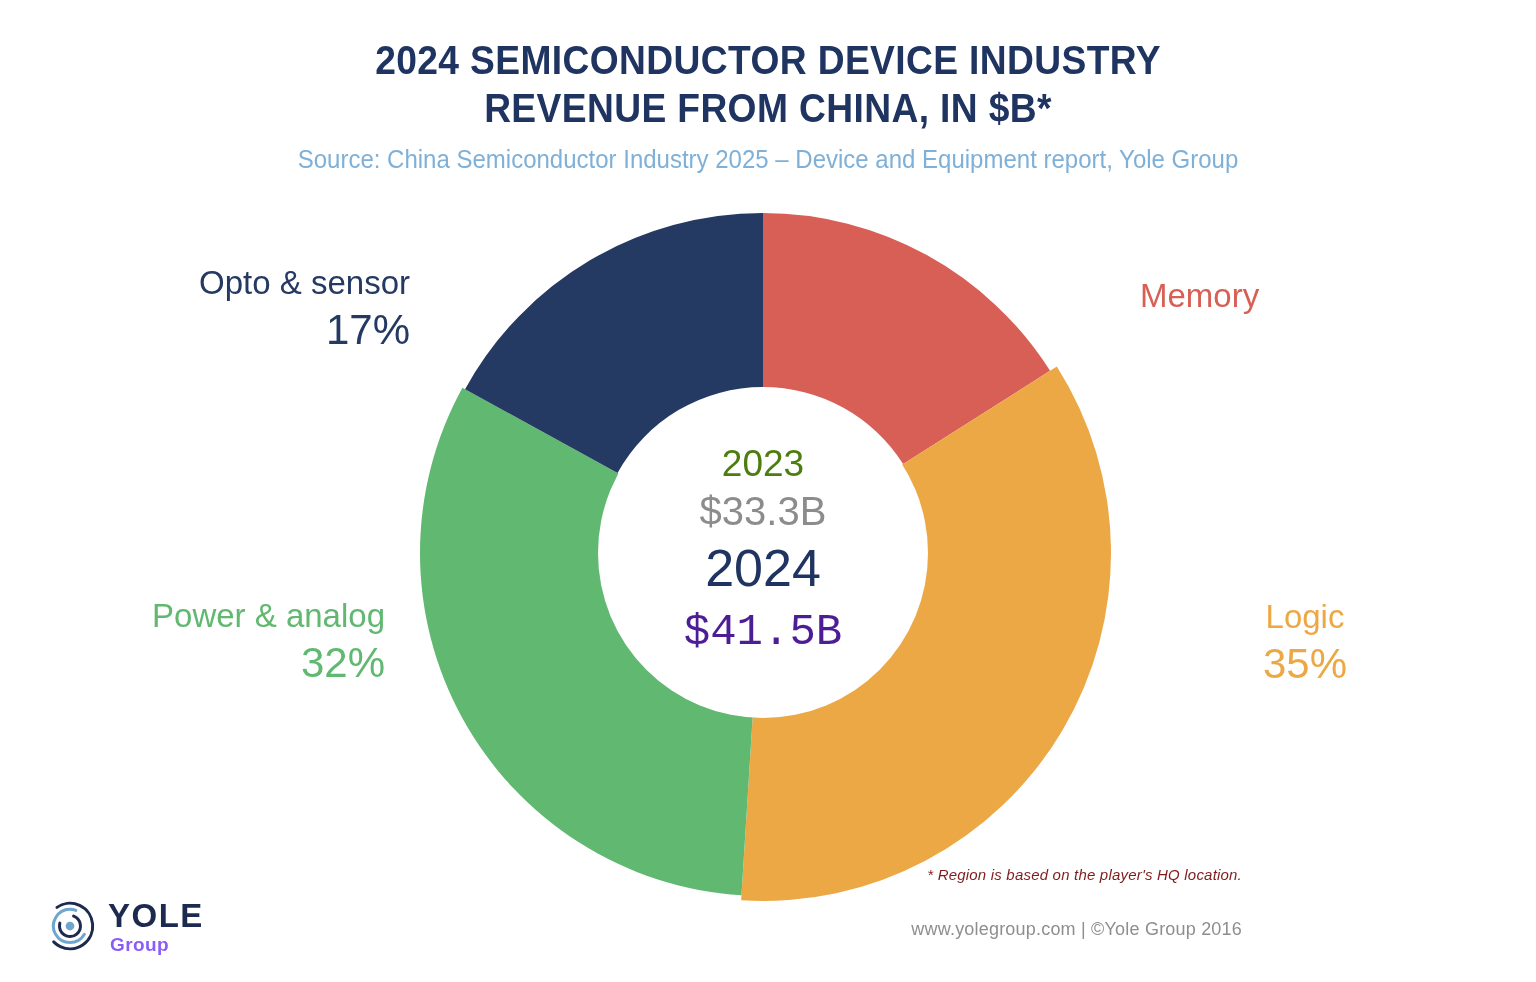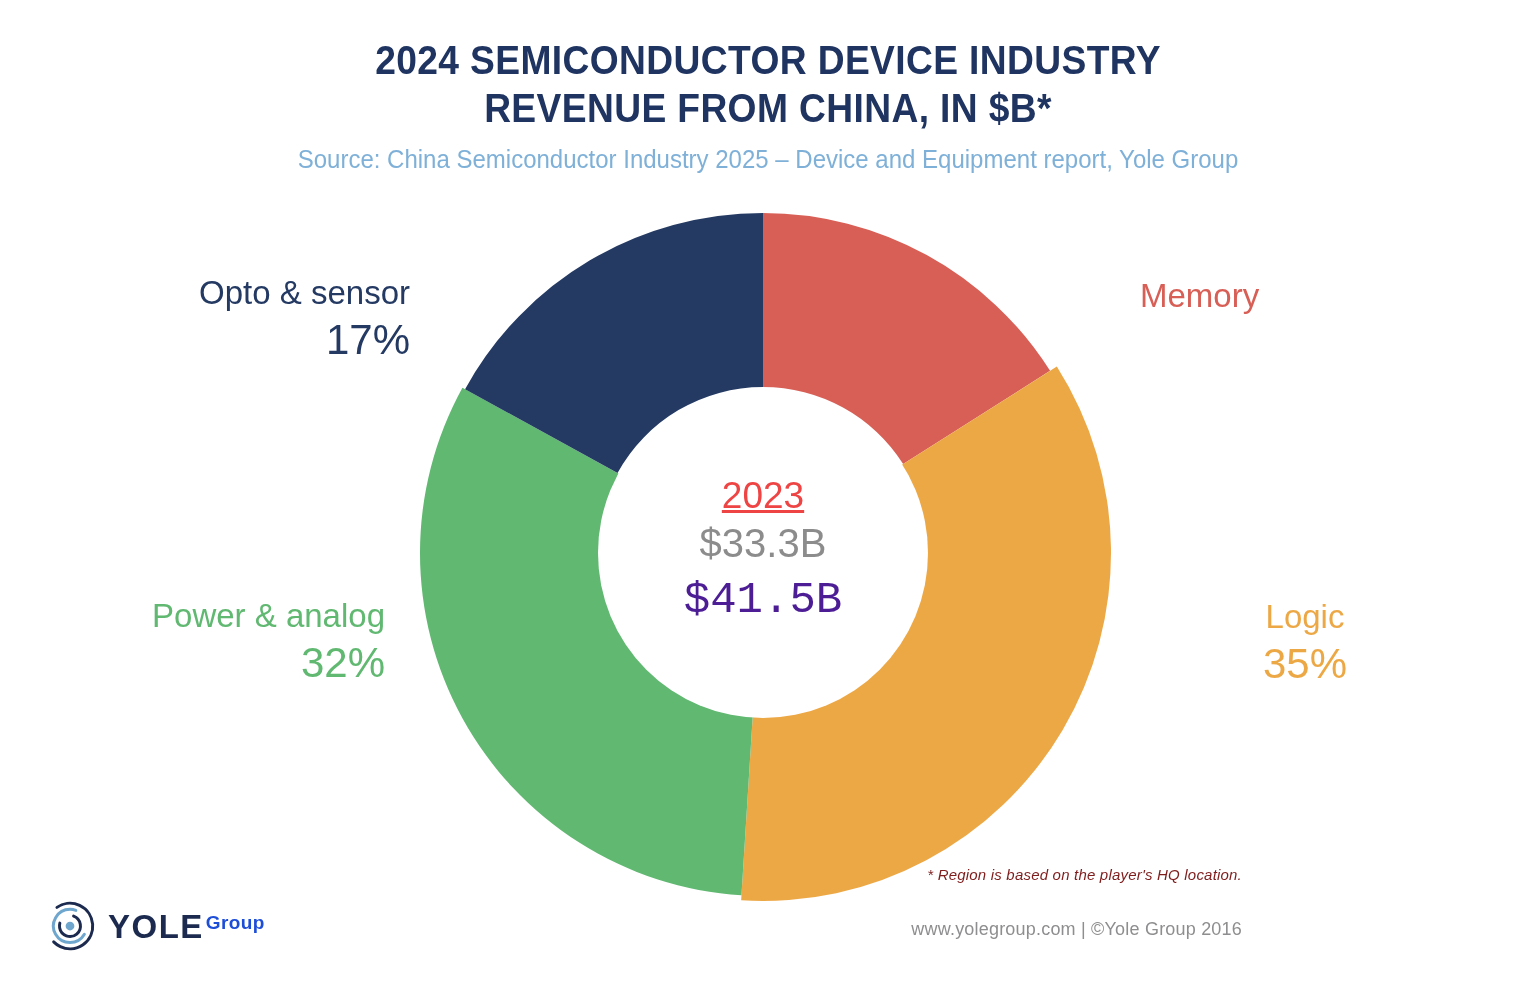--- a/index.html
+++ b/index.html
@@ -63,25 +63,24 @@
     top: 203px;
     width: 700px;
     height: 700px;
     display: flex;
     flex-direction: column;
     align-items: center;
     justify-content: center;
     pointer-events: none;
   }
   .c-prev-year {
-    color: #ef4444;
+    color: #4d7c0f;
     font-size: 37px;
     line-height: 46px;
     font-weight: 400;
-    text-decoration: underline;
   }
   .c-prev-val {
     color: #8C8C8C;
     font-size: 40px;
     line-height: 48px;
     font-weight: 400;
   }
   .c-cur-year {
     color: #1F3461;
     font-size: 52px;
@@ -104,21 +103,21 @@
     line-height: 42px;
     font-weight: 400;
     white-space: nowrap;
   }
   .slice-label .lab-pct {
     font-size: 42px;
     line-height: 52px;
     font-weight: 400;
     white-space: nowrap;
   }
-  .lab-opto  { top: 272px;  left: 60px;  width: 350px; text-align: right; color: #243A63; }
+  .lab-opto  { top: 262px;  left: 60px;  width: 350px; text-align: right; color: #243A63; }
   .lab-power { top: 595px;  left: 60px;  width: 325px; text-align: right; color: #60B871; }
   .lab-memory{ top: 275px;  left: 1140px; width: 330px; text-align: left; color: #D85F56; }
   .lab-logic { top: 596px;  left: 1140px; width: 330px; text-align: center; color: #EDA846; }
 
   
   .footnote {
     position: absolute;
     top: 866px;
     right: 30px;
     color: #7f1d1d;
@@ -140,29 +139,29 @@
   
   .logo {
     position: absolute;
     left: 42px;
     top: 898px;
     display: flex;
     align-items: center;
     gap: 10px;
   }
   .logo-mark { width: 56px; height: 56px; flex: 0 0 56px; }
-  .logo-text { display: flex; line-height: 1; justify-content: flex-end; }
+  .logo-text { display: flex; flex-direction: column; line-height: 1; justify-content: flex-end; }
   .logo-yole {
     color: #1B2A4E;
     font-size: 33px;
     font-weight: 700;
     letter-spacing: 1.5px;
   }
   .logo-group {
-    color: #1d4ed8;
+    color: #8b5cf6;
     font-size: 19px;
     font-weight: 700;
     letter-spacing: .4px;
     margin-top: 3px;
     margin-left: 2px;
   }
 </style>
 </head>
 <body>
 
@@ -187,20 +186,21 @@
           <path d="M 52.055728785086444 186.20375080541677 A 340 340 0 0 1 349.99999999999994 10
                L 349.99999999999994 184 A 166 166 0 0 0 204.53309111271867 270.02889009911524 Z" fill="#243A63"></path>
         </g>
       <circle cx="350" cy="350" r="165" fill="#ffffff"></circle>
     </svg>
   </div>
 
   <div class="center-block">
     <div class="c-prev-year">2023</div>
     <div class="c-prev-val">$33.3B</div>
+    <div class="c-cur-year">2024</div>
     <div class="c-cur-val">$41.5B</div>
   </div>
 
   <div class="slice-label lab-opto">
     <div class="lab-name">Opto &amp; sensor</div>
     <div class="lab-pct">17%</div>
   </div>
 
   <div class="slice-label lab-power">
     <div class="lab-name">Power &amp; analog</div>

